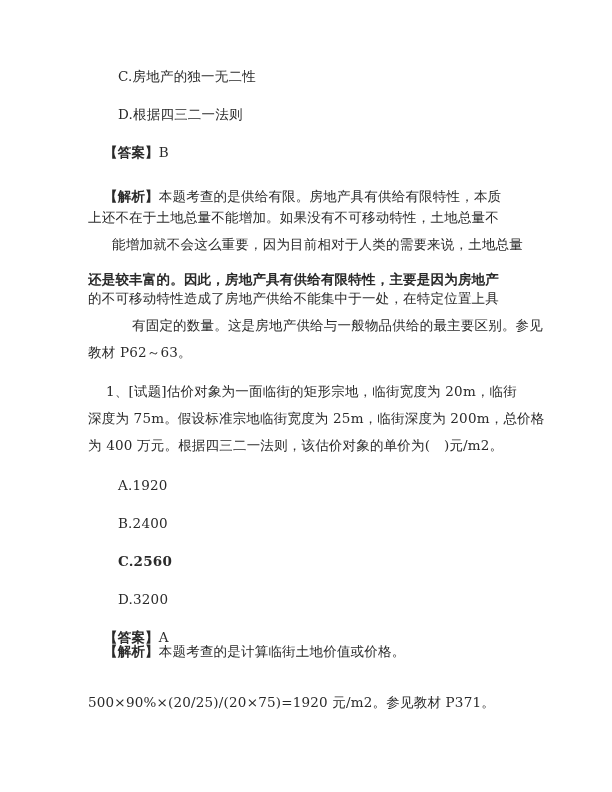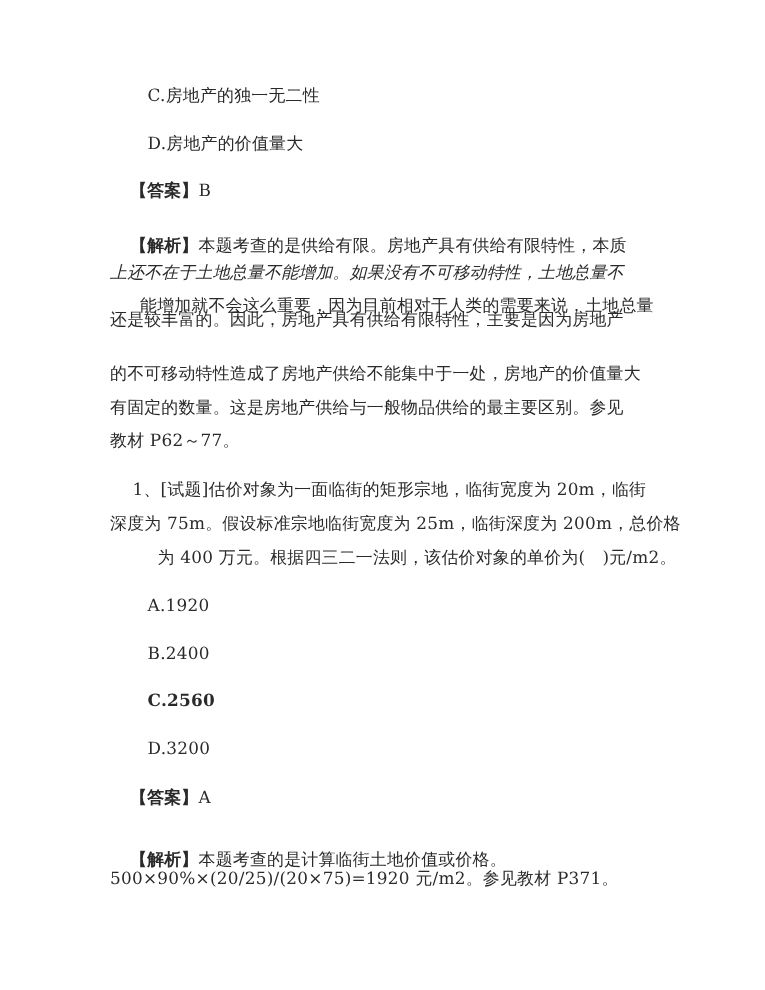--- a/index.html
+++ b/index.html
@@ -29,47 +29,47 @@
     .bracket {
       font-weight: bold;
     }
   </style>
 </head>
 <body>
 
 <div>
 
   <div class="line opt" style="top:68px;">C.房地产的独一无二性</div>
-  <div class="line opt" style="top:106px;">D.房地产的价值量大</div>
+  <div class="line opt" style="top:106px;">D.根据四三二一法则</div>
 
   <div class="line ans" style="top:144px;">
     <span class="bracket">【答案】</span><span>B</span>
   </div>
 
   <div class="line ind" style="top:188px;">
     <span class="bracket">【解析】</span><span>本题考查的是供给有限。房地产具有供给有限特性，本质</span>
   </div>
-  <div class="line para" style="top:209px;font-style:italic;">上还不在于土地总量不能增加。如果没有不可移动特性，土地总量不</div>
+  <div class="line para" style="top:209px;">上还不在于土地总量不能增加。如果没有不可移动特性，土地总量不</div>
   <div class="line para" style="top:236px;margin-left:24px;">能增加就不会这么重要，因为目前相对于人类的需要来说，土地总量</div>
-  <div class="line para" style="top:247px;">还是较丰富的。因此，房地产具有供给有限特性，主要是因为房地产</div>
-  <div class="line para" style="top:290px;">的不可移动特性造成了房地产供给不能集中于一处，房地产的价值量大</div>
-  <div class="line para" style="top:317px;">有固定的数量。这是房地产供给与一般物品供给的最主要区别。参见</div>
-  <div class="line para" style="top:344px;">教材 P62～77。</div>
+  <div class="line para" style="top:271px;font-weight:bold;">还是较丰富的。因此，房地产具有供给有限特性，主要是因为房地产</div>
+  <div class="line para" style="top:290px;">的不可移动特性造成了房地产供给不能集中于一处，在特定位置上具</div>
+  <div class="line para" style="top:317px;margin-left:44px;">有固定的数量。这是房地产供给与一般物品供给的最主要区别。参见</div>
+  <div class="line para" style="top:344px;">教材 P62～63。</div>
 
   <div class="line" style="left:106px; top:383px;">1、[试题]估价对象为一面临街的矩形宗地，临街宽度为 20m，临街</div>
   <div class="line para" style="top:410px;">深度为 75m。假设标准宗地临街宽度为 25m，临街深度为 200m，总价格</div>
-  <div class="line para" style="top:437px;margin-left:38px;">为 400 万元。根据四三二一法则，该估价对象的单价为(　)元/m2。</div>
+  <div class="line para" style="top:437px;">为 400 万元。根据四三二一法则，该估价对象的单价为(　)元/m2。</div>
 
   <div class="line opt" style="top:477px;">A.1920</div>
   <div class="line opt" style="top:515px;">B.2400</div>
   <div class="line opt" style="top:553px;font-weight:bold;">C.2560</div>
   <div class="line opt" style="top:591px;">D.3200</div>
 
   <div class="line ans" style="top:629px;">
     <span class="bracket">【答案】</span><span>A</span>
   </div>
 
-  <div class="line ind" style="top:679px;">
+  <div class="line ind" style="top:643px;">
     <span class="bracket">【解析】</span><span>本题考查的是计算临街土地价值或价格。</span>
   </div>
   <div class="line para" style="top:694px;">500×90%×(20/25)/(20×75)=1920 元/m2。参见教材 P371。</div>
 
 </div>
 
 </body></html>

